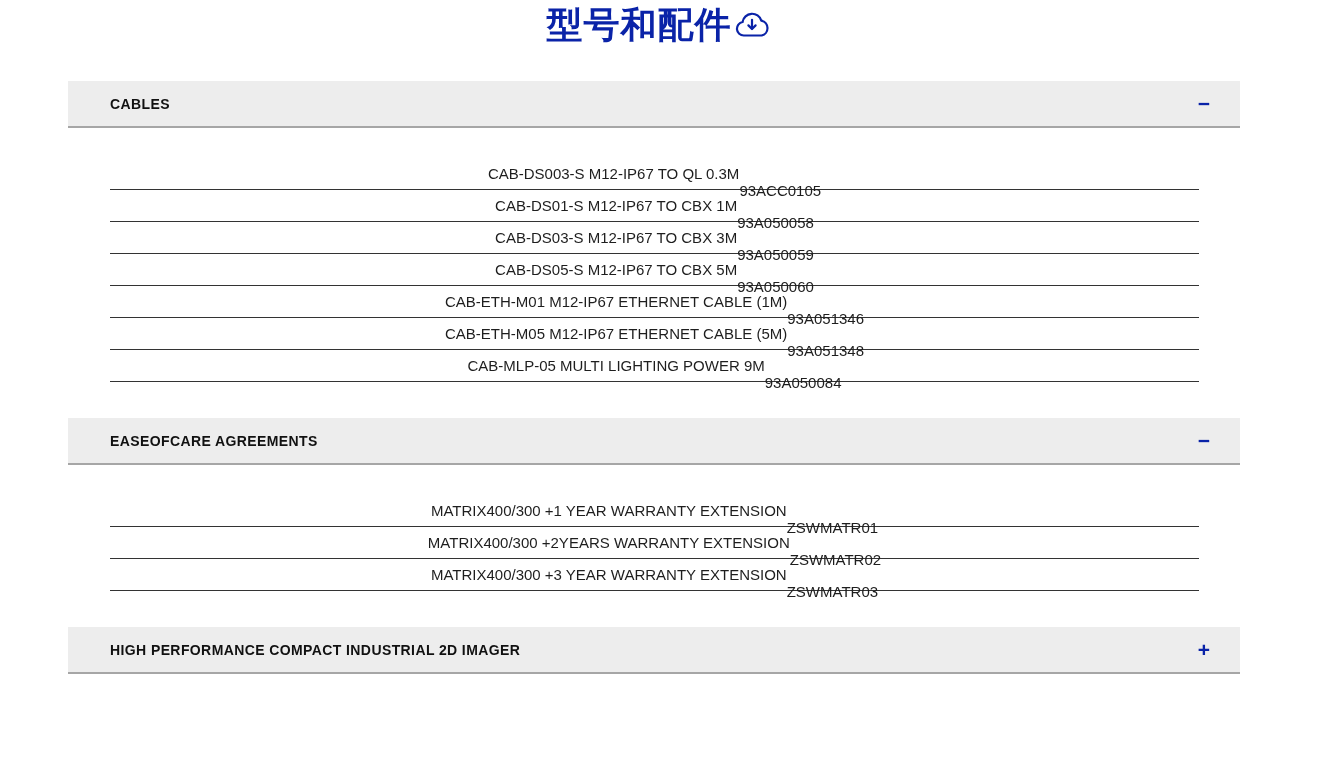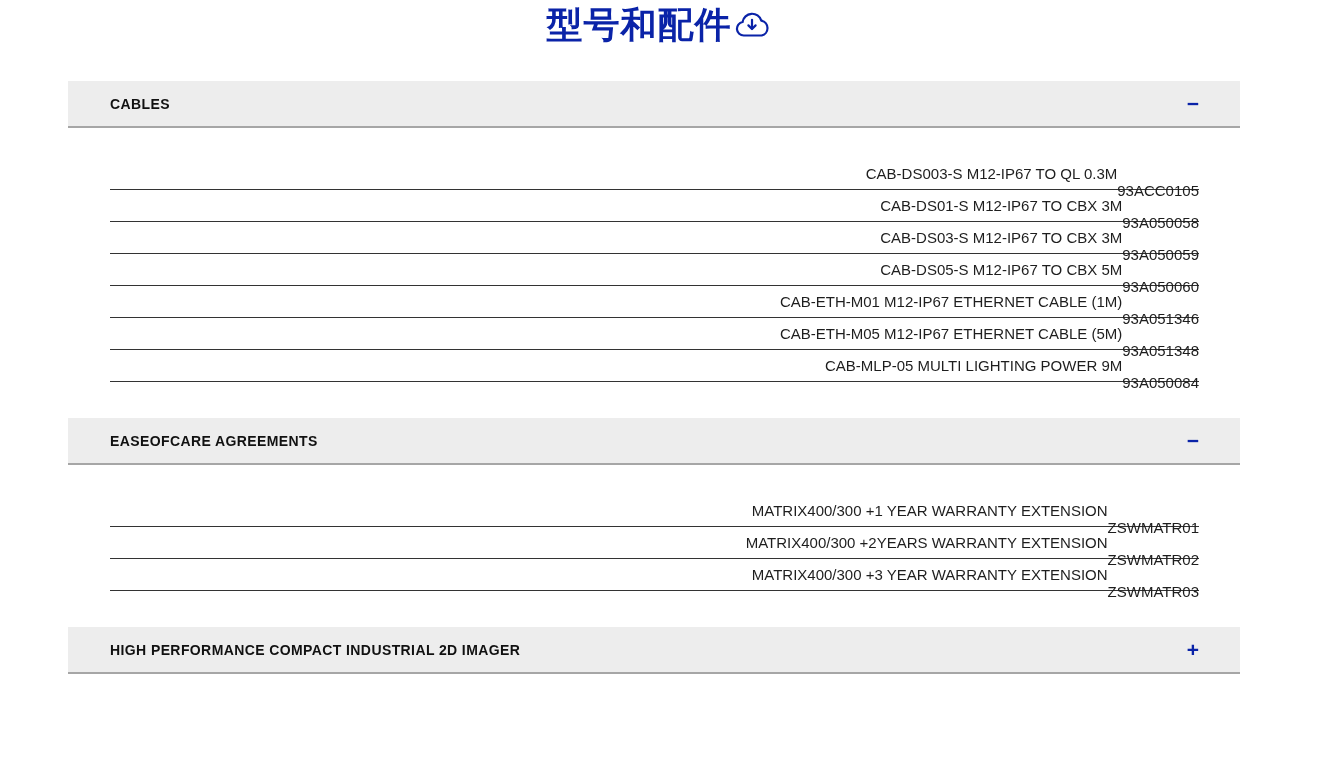--- a/index.html
+++ b/index.html
@@ -43,21 +43,21 @@
     margin:35px 0 0 68px;
   }
   .section + .section{margin-top:36px;}
   .sec-header{
     height:47px;
     background:var(--header-bg);
     border-bottom:2px solid var(--header-border);
     display:flex;
     align-items:center;
     justify-content:space-between;
-    padding:0 41px 0 42px;
+    padding:0 30px 0 42px;
     cursor:pointer;
   }
   .sec-label{
     font-size:14px;
     font-weight:700;
     color:#111111;
     letter-spacing:.4px;
   }
   .toggle{
     color:var(--accent);
@@ -65,21 +65,21 @@
     font-weight:700;
     line-height:1;
     user-select:none;
   }
   .rows{
     margin:30px 41px 0 42px;
   }
   .row{
     height:32px;
     display:flex;
-    justify-content:flex-end;
+    justify-content:center;
     align-items:center;
     border-bottom:1px solid var(--row-border);
     font-size:15px;
     color:var(--text-dark);
   }
   .row-name{white-space:nowrap;}
   .row-part{white-space:nowrap;margin-top:34px;}
 </style>
 </head>
 <body>
@@ -101,21 +101,21 @@
       <span class="sec-label">CABLES</span>
       <span class="toggle">−</span>
     </div>
     <div class="rows">
   <div class="row">
     <span class="row-name">CAB-DS003-S M12-IP67 TO QL 0.3M</span>
     <span class="row-part">93ACC0105</span>
   </div>
 
   <div class="row">
-    <span class="row-name">CAB-DS01-S M12-IP67 TO CBX 3M</span>
+    <span class="row-name">CAB-DS01-S M12-IP67 TO CBX 1M</span>
     <span class="row-part">93A050058</span>
   </div>
 
   <div class="row">
     <span class="row-name">CAB-DS03-S M12-IP67 TO CBX 3M</span>
     <span class="row-part">93A050059</span>
   </div>
 
   <div class="row">
     <span class="row-name">CAB-DS05-S M12-IP67 TO CBX 5M</span>

